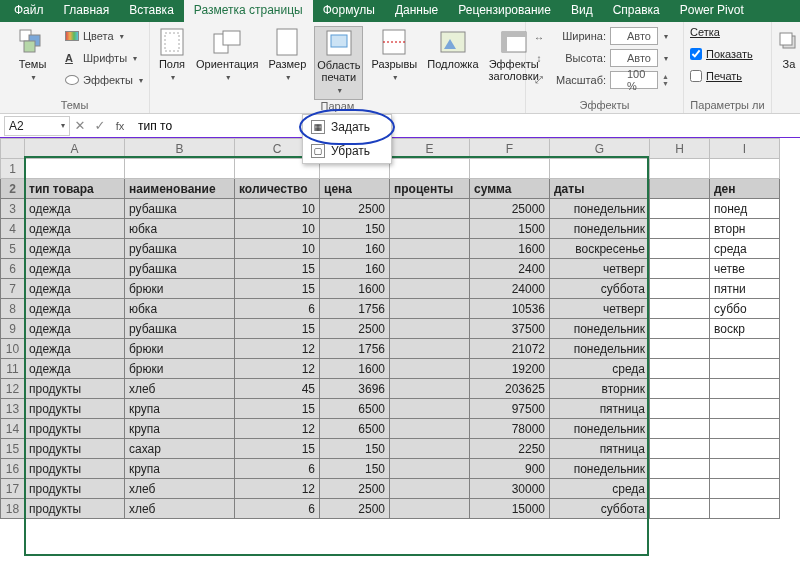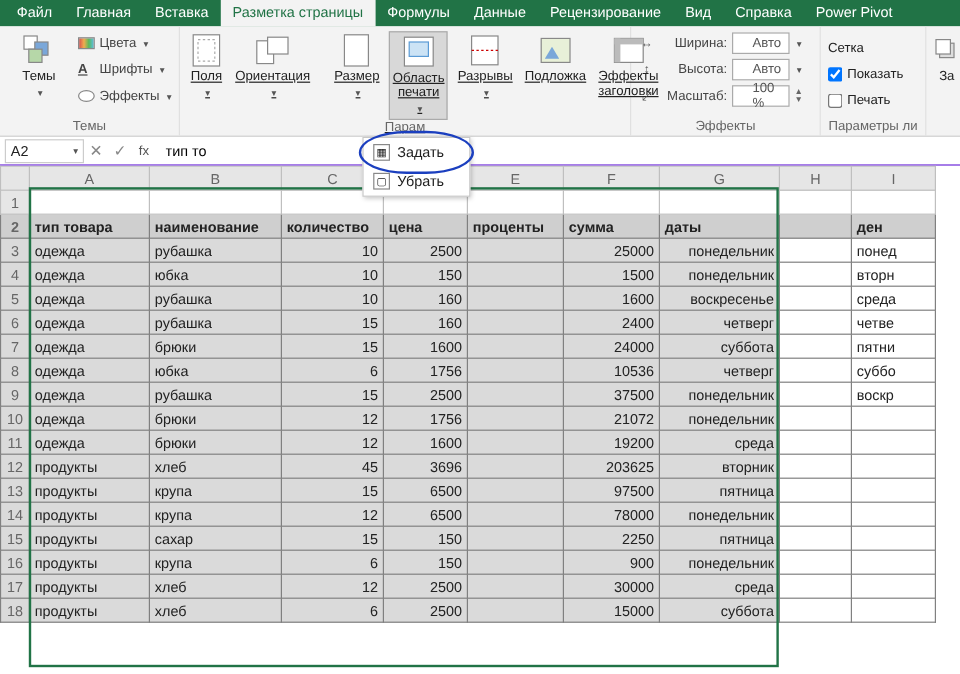--- a/index.html
+++ b/index.html
@@ -28,21 +28,21 @@
   .popup .pitem { display: flex; align-items: center; gap: 6px; padding: 5px 8px; font-size: 12px; cursor: pointer; }
   .popup .pitem .pic { width: 14px; height: 14px; border: 1px solid #888; display: flex; align-items: center; justify-content: center; font-size: 9px; }
   .popup .anno { position: absolute; border: 2px solid #1b3fbf; border-radius: 50%/60%; top: -6px; left: -4px; width: 96px; height: 36px; pointer-events: none; }
 
   
   .scale-row { display: flex; align-items: center; gap: 4px; font-size: 11px; height: 20px; }
   .scale-row .lbl { width: 56px; text-align: right; color: #444; }
   .scale-row .fld { width: 48px; height: 18px; border: 1px solid #aaa; background: #fff; padding-left: 16px; color: #555; display:flex;align-items:center;}
   .scale-row .icn { width: 14px; height: 14px; display:flex;align-items:center;justify-content:center;color:#555;font-size:10px;}
 
-  .sheet-row { display: flex; align-items: flex-end; gap: 4px; font-size: 11px; height: 20px; }
+  .sheet-row { display: flex; align-items: flex-start; gap: 4px; font-size: 11px; height: 20px; text-decoration: underline; }
   .sheet-row input[type=checkbox]{ width:12px;height:12px;}
 
   
   .fbar { height: 24px; border-bottom: 1px solid #6d28d9; display: flex; align-items: center; background:#fff; }
   .namebox { width: 66px; height: 20px; border: 1px solid #ccc; margin-left: 4px; padding: 0 4px; font-size: 12px; display:flex;align-items:center;}
   .fbtn { width: 20px; height: 20px; display:flex;align-items:center;justify-content:center;color:#888;font-size:13px;cursor:pointer;}
   .fx { color:#555; font-size:11px;}
   .finput { flex:1; border:none; height:20px; font-size:12px; padding-left:8px; outline:none; }
 
   
@@ -108,21 +108,21 @@
         <div class="smallrow">
             <span class="sw" style="border-radius:50%;"></span>
             <span>Эффекты</span>
             <span class="drop-arrow">▾</span>
           </div>
       </div>
     </div>
     <div class="rgroup-label">Темы</div>
   </div>
 
-  <div class="rgroup" style="width:376px;text-decoration:underline;">
+  <div class="rgroup" style="width:376px;">
     <div class="rgroup-body">
       <div class="bigbtn">
           <span class="ic">
             <svg width="24" height="28">
               <rect x="1" y="1" width="22" height="26" fill="#fff" stroke="#888"></rect>
               <rect x="5" y="5" width="14" height="18" fill="none" stroke="#aaa" stroke-dasharray="2"></rect>
             </svg>
           </span>
           <span>Поля</span>
           <span class="drop-arrow">▾</span>
@@ -130,21 +130,21 @@
       <div class="bigbtn" style="width:68px;">
           <span class="ic">
             <svg width="28" height="24">
               <rect x="1" y="4" width="14" height="19" fill="#fff" stroke="#888"></rect>
               <rect x="10" y="1" width="17" height="14" fill="#fff" stroke="#888"></rect>
             </svg>
           </span>
           <span>Ориентация</span>
           <span class="drop-arrow">▾</span>
         </div>
-      <div class="bigbtn" style="width:48px;margin-left:10px;">
+      <div class="bigbtn" style="width:48px;">
           <span class="ic">
             <svg width="22" height="28">
               <rect x="1" y="1" width="20" height="26" fill="#fff" stroke="#888"></rect>
             </svg>
           </span>
           <span>Размер</span>
           <span class="drop-arrow">▾</span>
         </div>
       <div class="bigbtn active" style="width:50px;">
           <span class="ic">

